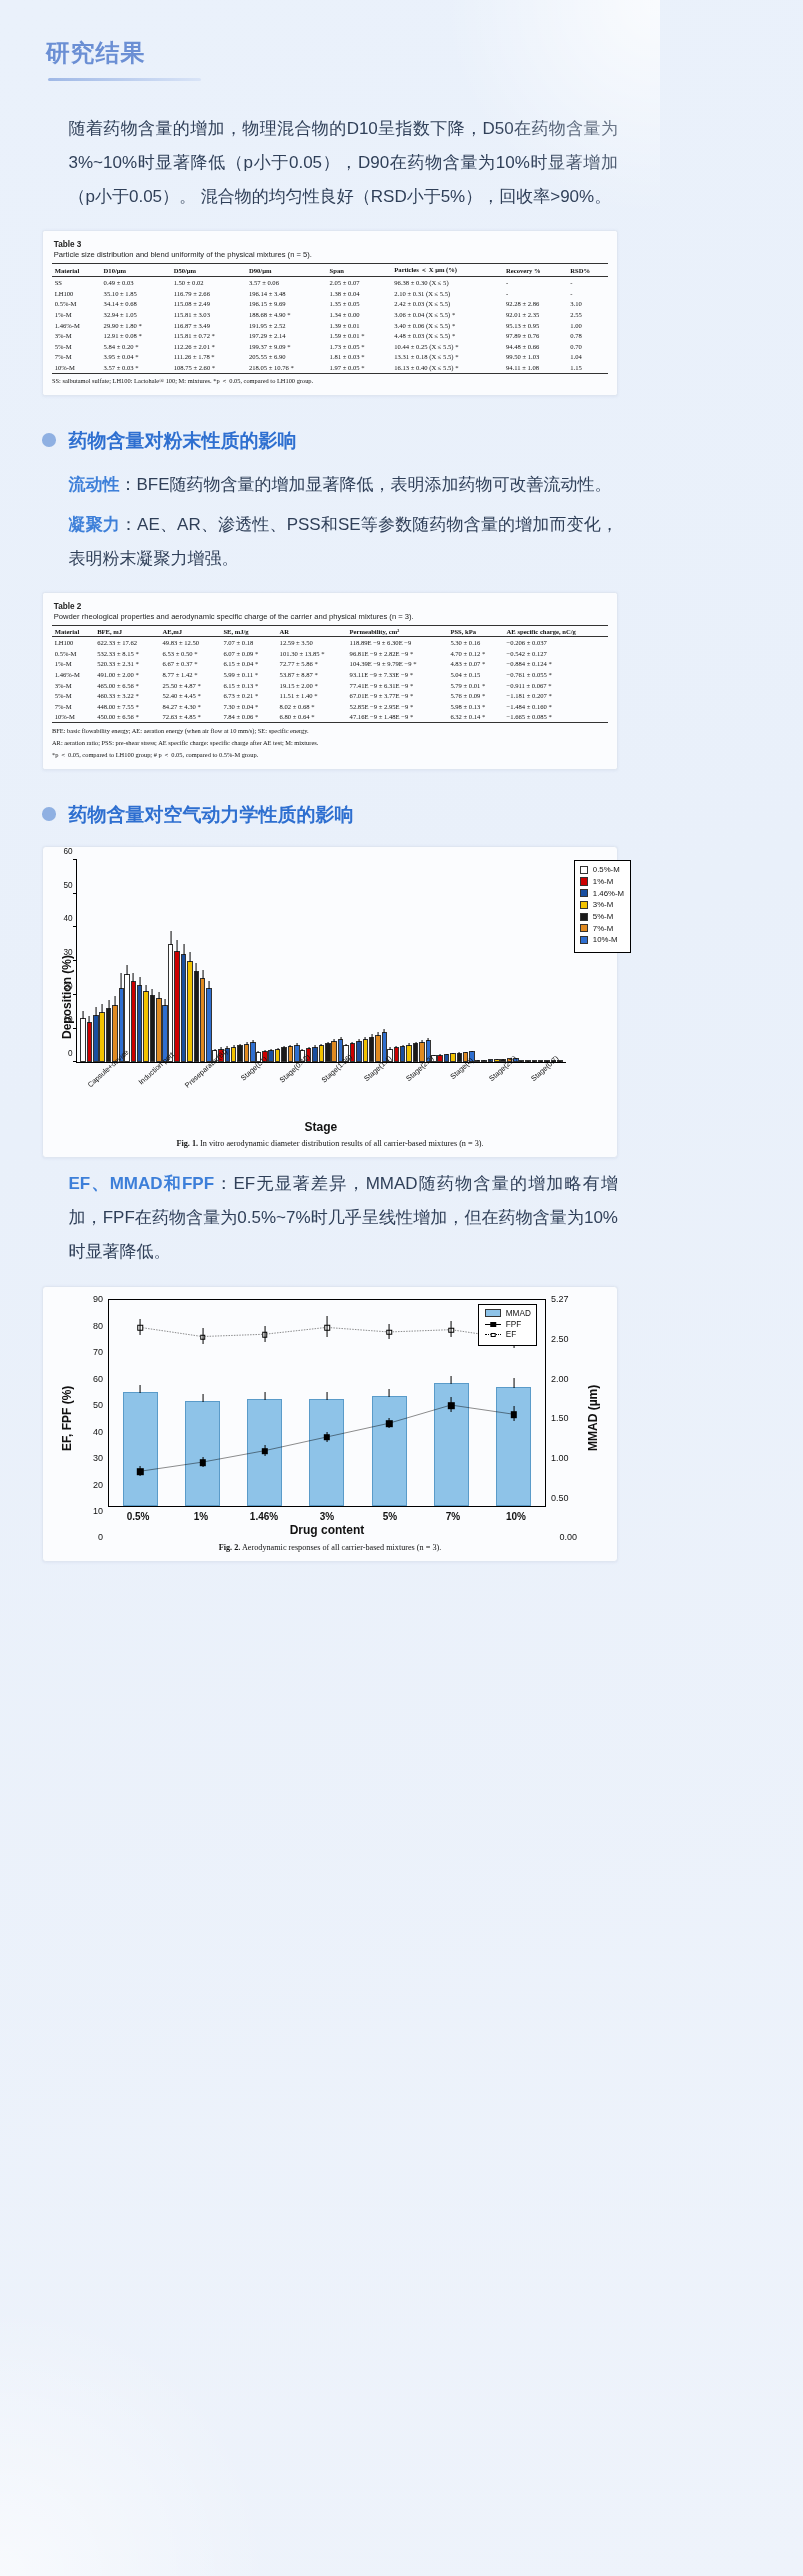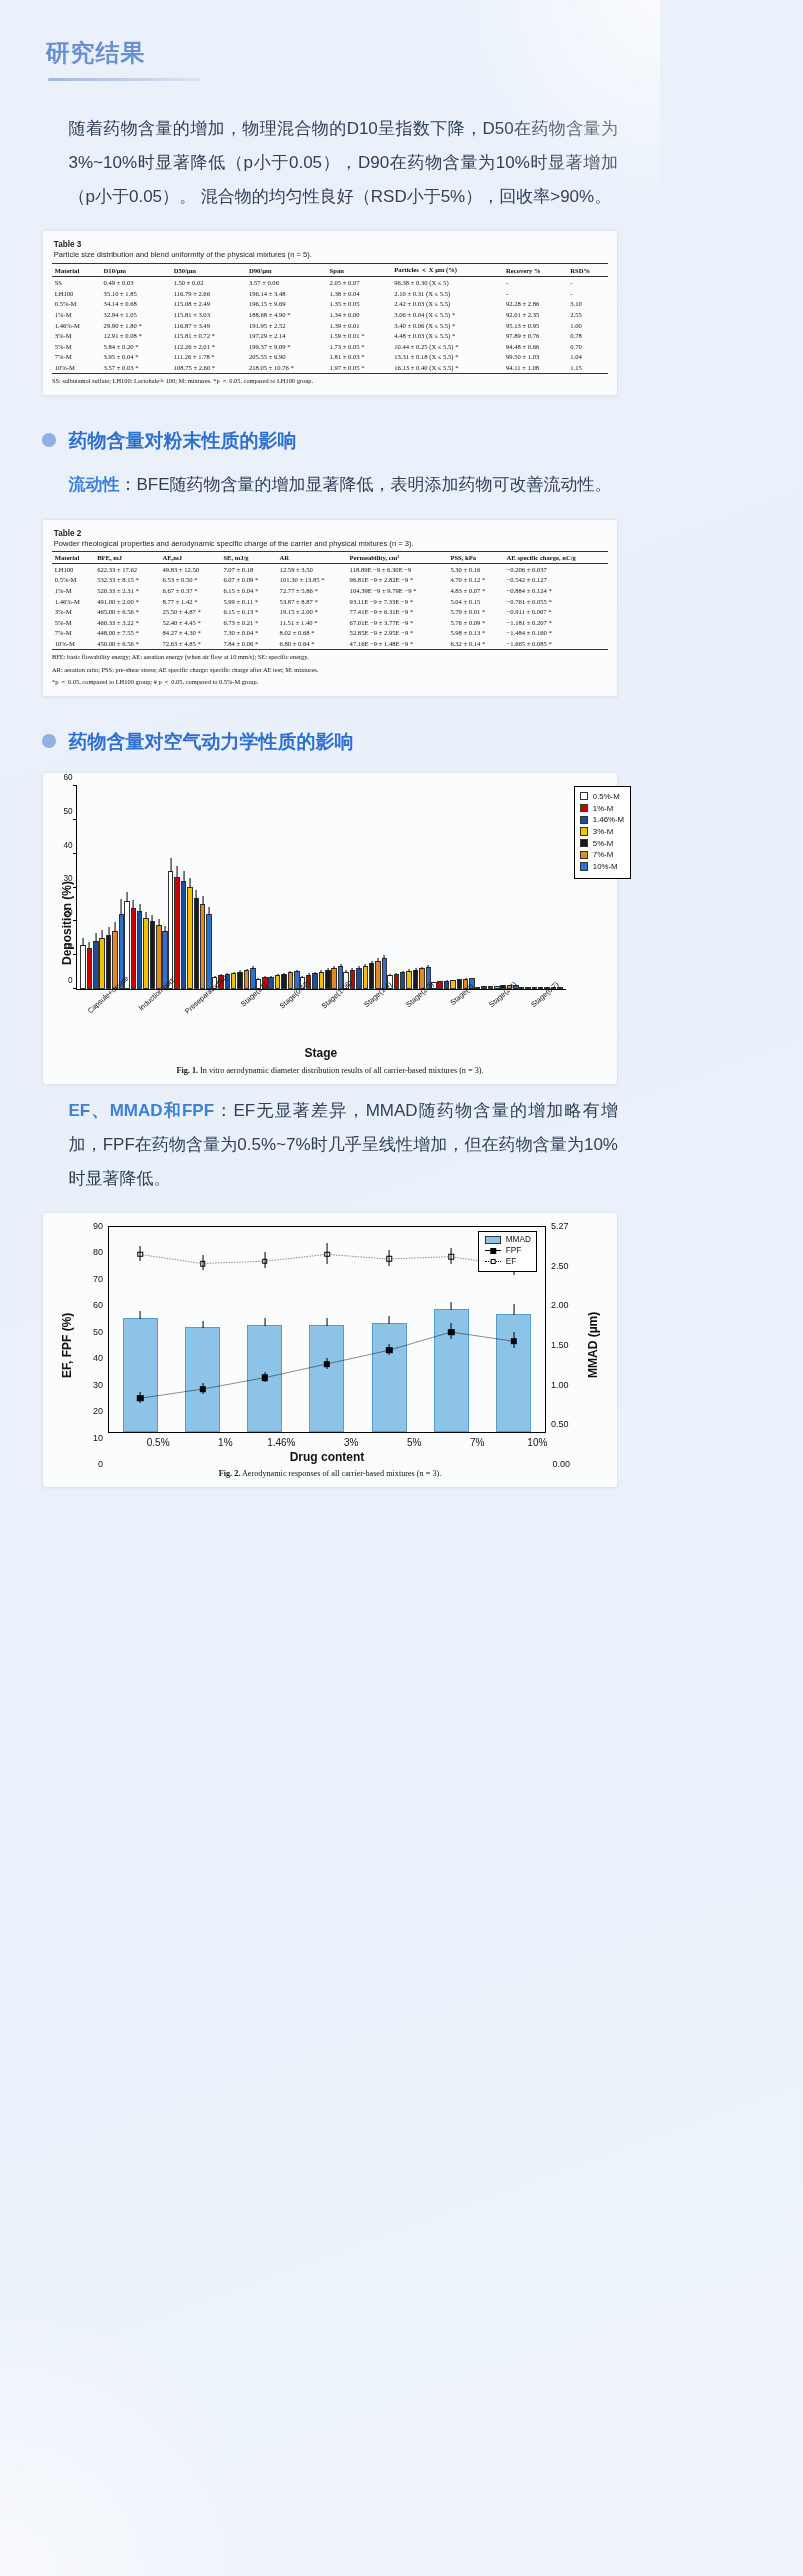--- a/index.html
+++ b/index.html
@@ -252,21 +252,21 @@
     border-top: 0.9px solid #000;
     margin: 0 1.8px;
   }
   .c2-bars {
     position:absolute; inset:0;
     display:flex; align-items:flex-end;
   }
   .c2-group { flex:1; display:flex; align-items:flex-end; justify-content:center; height:100%; }
   .c2-bar { width: 35px; background: #8ec3e8; border: 0.9px solid #5a9bc9; position: relative;}
   .c2-xlabels { display:flex; margin-top:3.7px; }
-  .c2-xlabels > div { flex:1; text-align:right; font-size:10px; font-weight:400; color:#111; }
+  .c2-xlabels > div { flex:1; text-align:center; font-size:10px; font-weight:700; color:#111; }
   .pt {
     position:absolute; width:6.4px; height:6.4px; background:#000;
     transform: translate(-50%,50%); border-radius:0;
   }
   .pt.open { background:#fff; border:1.2px solid #000; width:5.5px; height:5.5px;}
   .legend2 {
     position:absolute; right: 7.3px; top: 3.7px;
     border: 0.9px solid #000;
     background:#fff;
     padding: 3.7px 5.5px;
@@ -403,20 +403,23 @@
     </table>
     <div class="tbl-foot">SS: salbutamol sulfate; LH100: Lactohale® 100; M: mixtures. *p ＜ 0.05, compared to LH100 group.</div>
   </div>
 
   <div class="bullet-head">
     <span class="bullet-dot"></span>
     <h2>药物含量对粉末性质的影响</h2>
   </div>
   <p class="body">
     <span class="sub-label">流动性</span><span>：BFE随药物含量的增加显著降低，表明添加药物可改善流动性。</span>
+  </p>
+  <p class="body">
+    <span class="sub-label">凝聚力</span><span>：AE、AR、渗透性、PSS和SE等参数随药物含量的增加而变化，表明粉末凝聚力增强。</span>
   </p>
 
   <div class="tbl-wrap">
     <div class="tbl-title">Table 2</div>
     <div class="tbl-cap">Powder rheological properties and aerodynamic specific charge of the carrier and physical mixtures (n = 3).</div>
     <table class="sci">
       <thead>
           <tr>
         <th>Material</th>
         <th>BFE, mJ</th>
@@ -960,21 +963,21 @@
             <div>1%</div>
             <div>1.46%</div>
             <div>3%</div>
             <div>5%</div>
             <div>7%</div>
             <div>10%</div>
           </div>
         <div class="xaxis-title">Drug content</div>
       </div>
       <div style="width:37px; position:relative;" id="f2-yticks-right">
-          <div style="position: absolute; left: 5px; font-size: 9px; color: rgb(17, 17, 17); bottom: 0%; transform: translateY(50%);">0.00</div>
+          <div style="position: absolute; left: 12px; font-size: 9px; color: rgb(17, 17, 17); bottom: 0%; transform: translateY(50%);">0.00</div>
           <div style="position: absolute; left: 3.7px; font-size: 9px; color: rgb(17, 17, 17); bottom: 16.6667%; transform: translateY(50%);">0.50</div>
           <div style="position: absolute; left: 3.7px; font-size: 9px; color: rgb(17, 17, 17); bottom: 33.3333%; transform: translateY(50%);">1.00</div>
           <div style="position: absolute; left: 3.7px; font-size: 9px; color: rgb(17, 17, 17); bottom: 50%; transform: translateY(50%);">1.50</div>
           <div style="position: absolute; left: 3.7px; font-size: 9px; color: rgb(17, 17, 17); bottom: 66.6667%; transform: translateY(50%);">2.00</div>
           <div style="position: absolute; left: 3.7px; font-size: 9px; color: rgb(17, 17, 17); bottom: 83.3333%; transform: translateY(50%);">2.50</div>
           <div style="position: absolute; left: 3.7px; font-size: 9px; color: rgb(17, 17, 17); bottom: 100%; transform: translateY(50%);">5.27</div>
         </div>
       <div class="yaxis-title">MMAD (µm)</div>
     </div>
     <div class="fig-cap">

